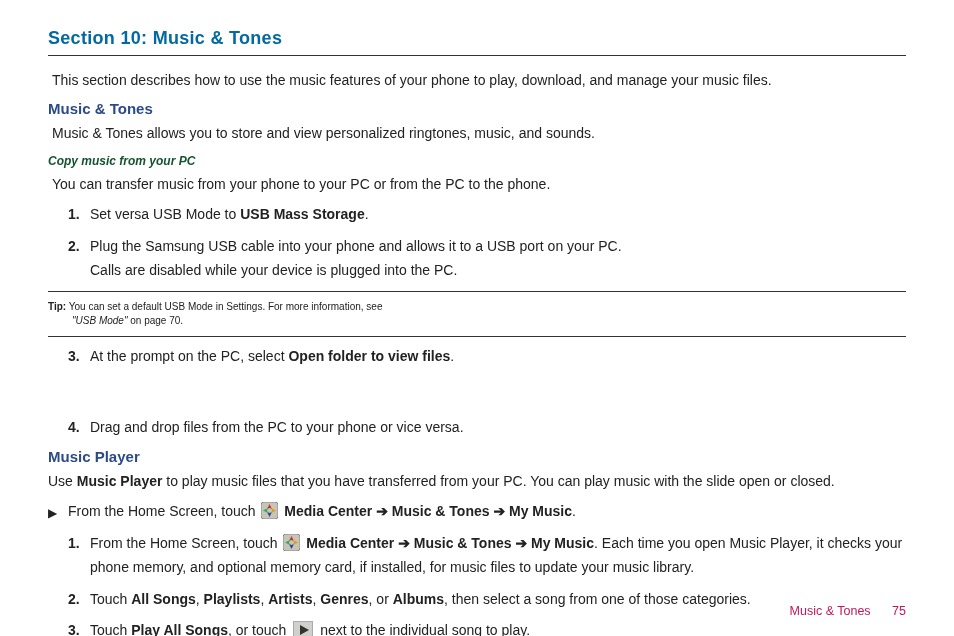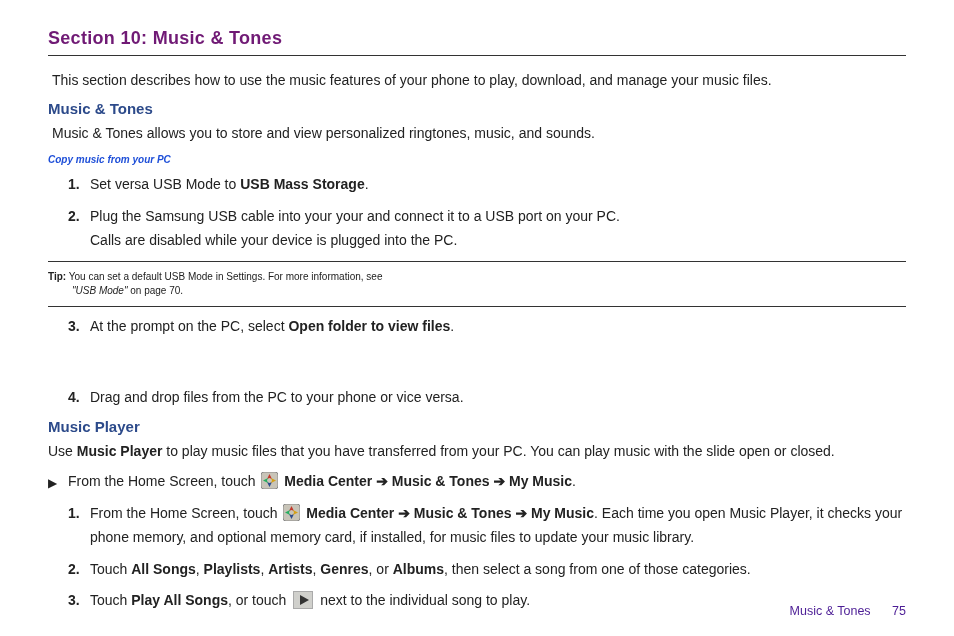--- a/index.html
+++ b/index.html
@@ -7,21 +7,21 @@
     width: 954px;
     height: 636px;
     font-family: Arial, Helvetica, sans-serif;
     font-size: 14px;
     color: #222;
     background: #fff;
     padding: 28px 48px 20px 48px;
     position: relative;
   }
   .section-title {
-    color: #701a75;
+    color: #0369a1;
     font-weight: bold;
     font-size: 18px;
     letter-spacing: 0.3px;
     margin-bottom: 6px;
   }
   .title-rule {
     border: none;
     border-top: 1.5px solid #333;
     margin-bottom: 14px;
   }
@@ -38,24 +38,24 @@
     margin: 0 0 10px 0;
     line-height: 1.45;
   }
   .sub-heading {
     color: #2c4a8a;
     font-weight: bold;
     font-size: 15px;
     margin: 8px 0 6px 0;
   }
   .sub-sub-heading {
-    color: #1d4ed8;
+    color: #14532d;
     font-weight: bold;
     font-style: italic;
-    font-size: 10px;
+    font-size: 12px;
     margin: 10px 0 6px 0;
   }
   p.body {
     line-height: 1.5;
     margin: 0 0 8px 0;
   }
   .indent1 { padding-left: 4px; }
   .ol-step {
     display: flex;
     align-items: flex-start;
@@ -108,51 +108,52 @@
     border-top: 5px solid transparent;
     border-bottom: 5px solid transparent;
   }
   .arrow { font-weight: bold; }
   .b { font-weight: bold; }
   .footer {
     position: absolute;
     bottom: 18px;
     right: 48px;
     font-size: 12.5px;
-    color: #4c1d95;
+    color: #be185d;
   }
   .footer .pg { margin-left: 18px; }
   .quote-italic { font-style: italic; }
 </style>
 </head>
 <body>
 
 <h1 class="section-title">Section 10:  Music &amp; Tones</h1>
 <hr class="title-rule">
 
 <div class="columns">
 
   <div class="col">
     <p class="intro indent1">This section describes how to use the music features of your phone to play, download, and manage your music files.</p>
 
     <div class="sub-heading">Music &amp; Tones</div>
     <p class="body indent1">Music &amp; Tones allows you to store and view personalized ringtones, music, and sounds.</p>
 
     <div class="sub-sub-heading">Copy music from your PC</div>
+    <p class="body indent1">You can transfer music from your phone to your PC or from the PC to the phone.</p>
 
     <div class="ol-step">
       <span class="num">1.</span>
       <span class="txt">
         <span>Set versa USB Mode to </span><span class="b">USB Mass Storage</span><span>.</span>
       </span>
     </div>
     <div class="ol-step">
       <span class="num">2.</span>
       <span class="txt">
-        <span>Plug the Samsung USB cable into your your and connect it to a USB port on your PC.</span><br>
+        <span>Plug the Samsung USB cable into your phone and allows it to a USB port on your PC.</span><br>
         <span>Calls are disabled while your device is plugged into the PC.</span>
       </span>
     </div>
 
     <hr class="tip-rule">
     <div class="tip-block">
       <span class="tip-label">Tip:</span><span> You can set a default USB Mode in Settings. For more information, see</span>
       <div class="tip-cont"><span class="quote-italic">"USB Mode"</span><span> on page 70.</span></div>
     </div>
     <hr class="tip-rule">

